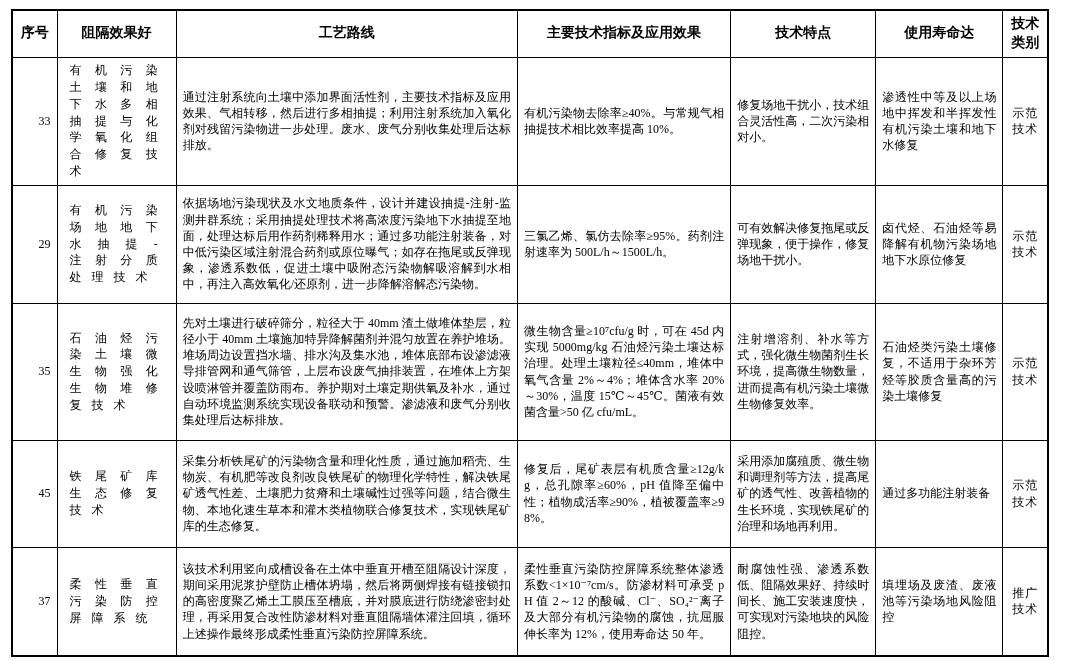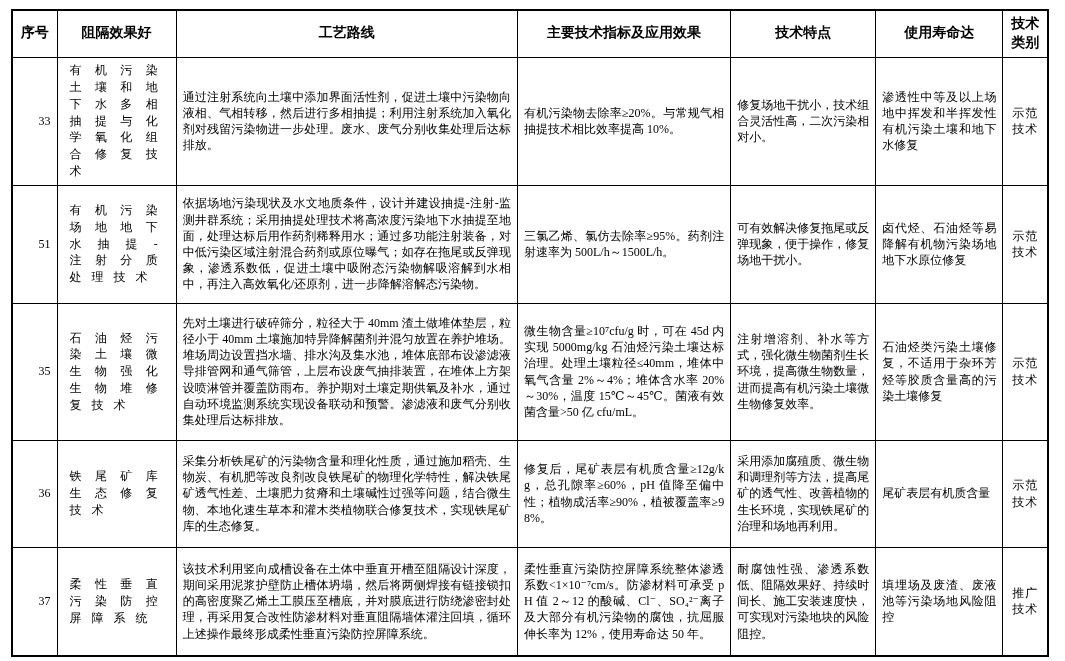--- a/index.html
+++ b/index.html
@@ -73,51 +73,51 @@
       <th>主要技术指标及应用效果</th>
       <th>技术特点</th>
       <th>使用寿命达</th>
       <th>技术类别</th>
     </tr>
   </thead>
   <tbody>
     <tr class="r-33">
       <td class="c-no">33</td>
       <td class="c-name">有机污染土壤和地下水多相抽提与化学氧化组合修复技术</td>
-      <td class="c-process">通过注射系统向土壤中添加界面活性剂，促进土壤中污染物向液相、气相转移，然后进行多相抽提；利用注射系统加入氧化剂对残留污染物进一步处理。废水、废气分别收集处理后达标排放。</td>
-      <td class="c-indicators">有机污染物去除率≥20%。与常规气相抽提技术相比效率提高 10%。</td>
+      <td class="c-process">通过注射系统向土壤中添加界面活性剂，主要技术指标及应用效果、气相转移，然后进行多相抽提；利用注射系统加入氧化剂对残留污染物进一步处理。废水、废气分别收集处理后达标排放。</td>
+      <td class="c-indicators">有机污染物去除率≥40%。与常规气相抽提技术相比效率提高 10%。</td>
       <td class="c-features">修复场地干扰小，技术组合灵活性高，二次污染相对小。</td>
       <td class="c-scope">渗透性中等及以上场地中挥发和半挥发性有机污染土壤和地下水修复</td>
       <td class="c-category">示范技术</td>
     </tr>
     <tr class="r-34">
-      <td class="c-no">51</td>
+      <td class="c-no">29</td>
       <td class="c-name">有机污染场地地下水抽提-注射分质处理技术</td>
       <td class="c-process">依据场地污染现状及水文地质条件，设计并建设抽提-注射-监测井群系统；采用抽提处理技术将高浓度污染地下水抽提至地面，处理达标后用作药剂稀释用水；通过多功能注射装备，对中低污染区域注射混合药剂或原位曝气；如存在拖尾或反弹现象，渗透系数低，促进土壤中吸附态污染物解吸溶解到水相中，再注入高效氧化/还原剂，进一步降解溶解态污染物。</td>
       <td class="c-indicators">三氯乙烯、氯仿去除率≥95%。药剂注射速率为 500L/h～1500L/h。</td>
       <td class="c-features">可有效解决修复拖尾或反弹现象，便于操作，修复场地干扰小。</td>
       <td class="c-scope">卤代烃、石油烃等易降解有机物污染场地地下水原位修复</td>
       <td class="c-category">示范技术</td>
     </tr>
     <tr class="r-35">
       <td class="c-no">35</td>
       <td class="c-name">石油烃污染土壤微生物强化生物堆修复技术</td>
       <td class="c-process">先对土壤进行破碎筛分，粒径大于 40mm 渣土做堆体垫层，粒径小于 40mm 土壤施加特异降解菌剂并混匀放置在养护堆场。堆场周边设置挡水墙、排水沟及集水池，堆体底部布设渗滤液导排管网和通气筛管，上层布设废气抽排装置，在堆体上方架设喷淋管并覆盖防雨布。养护期对土壤定期供氧及补水，通过自动环境监测系统实现设备联动和预警。渗滤液和废气分别收集处理后达标排放。</td>
       <td class="c-indicators">微生物含量≥10⁷cfu/g 时，可在 45d 内实现 5000mg/kg 石油烃污染土壤达标治理。处理土壤粒径≤40mm，堆体中氧气含量 2%～4%；堆体含水率 20%～30%，温度 15℃～45℃。菌液有效菌含量&gt;50 亿 cfu/mL。</td>
       <td class="c-features">注射增溶剂、补水等方式，强化微生物菌剂生长环境，提高微生物数量，进而提高有机污染土壤微生物修复效率。</td>
       <td class="c-scope">石油烃类污染土壤修复，不适用于杂环芳烃等胶质含量高的污染土壤修复</td>
       <td class="c-category">示范技术</td>
     </tr>
     <tr class="r-36">
-      <td class="c-no">36</td>
+      <td class="c-no">45</td>
       <td class="c-name">铁尾矿库生态修复技术</td>
       <td class="c-process">采集分析铁尾矿的污染物含量和理化性质，通过施加稻壳、生物炭、有机肥等改良剂改良铁尾矿的物理化学特性，解决铁尾矿透气性差、土壤肥力贫瘠和土壤碱性过强等问题，结合微生物、本地化速生草本和灌木类植物联合修复技术，实现铁尾矿库的生态修复。</td>
       <td class="c-indicators">修复后，尾矿表层有机质含量≥12g/kg，总孔隙率≥60%，pH 值降至偏中性；植物成活率≥90%，植被覆盖率≥98%。</td>
       <td class="c-features">采用添加腐殖质、微生物和调理剂等方法，提高尾矿的透气性、改善植物的生长环境，实现铁尾矿的治理和场地再利用。</td>
-      <td class="c-scope">尾矿表层有机质含量</td>
+      <td class="c-scope">通过多功能注射装备</td>
       <td class="c-category">示范技术</td>
     </tr>
     <tr class="r-37">
       <td class="c-no">37</td>
       <td class="c-name">柔性垂直污染防控屏障系统</td>
       <td class="c-process">该技术利用竖向成槽设备在土体中垂直开槽至阻隔设计深度，期间采用泥浆护壁防止槽体坍塌，然后将两侧焊接有链接锁扣的高密度聚乙烯土工膜压至槽底，并对膜底进行防绕渗密封处理，再采用复合改性防渗材料对垂直阻隔墙体灌注回填，循环上述操作最终形成柔性垂直污染防控屏障系统。</td>
       <td class="c-indicators">柔性垂直污染防控屏障系统整体渗透系数&lt;1×10⁻⁷cm/s。防渗材料可承受 pH 值 2～12 的酸碱、Cl⁻、SO₄²⁻离子及大部分有机污染物的腐蚀，抗屈服伸长率为 12%，使用寿命达 50 年。</td>
       <td class="c-features">耐腐蚀性强、渗透系数低、阻隔效果好、持续时间长、施工安装速度快，可实现对污染地块的风险阻控。</td>
       <td class="c-scope">填埋场及废渣、废液池等污染场地风险阻控</td>
       <td class="c-category">推广技术</td>

